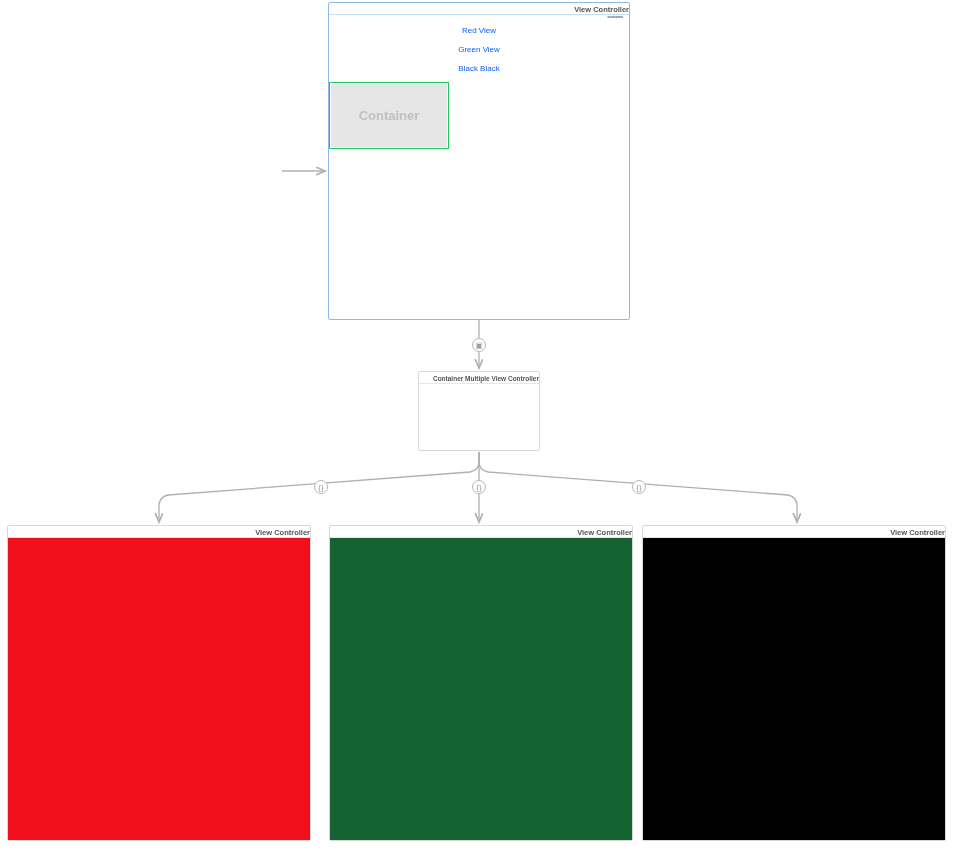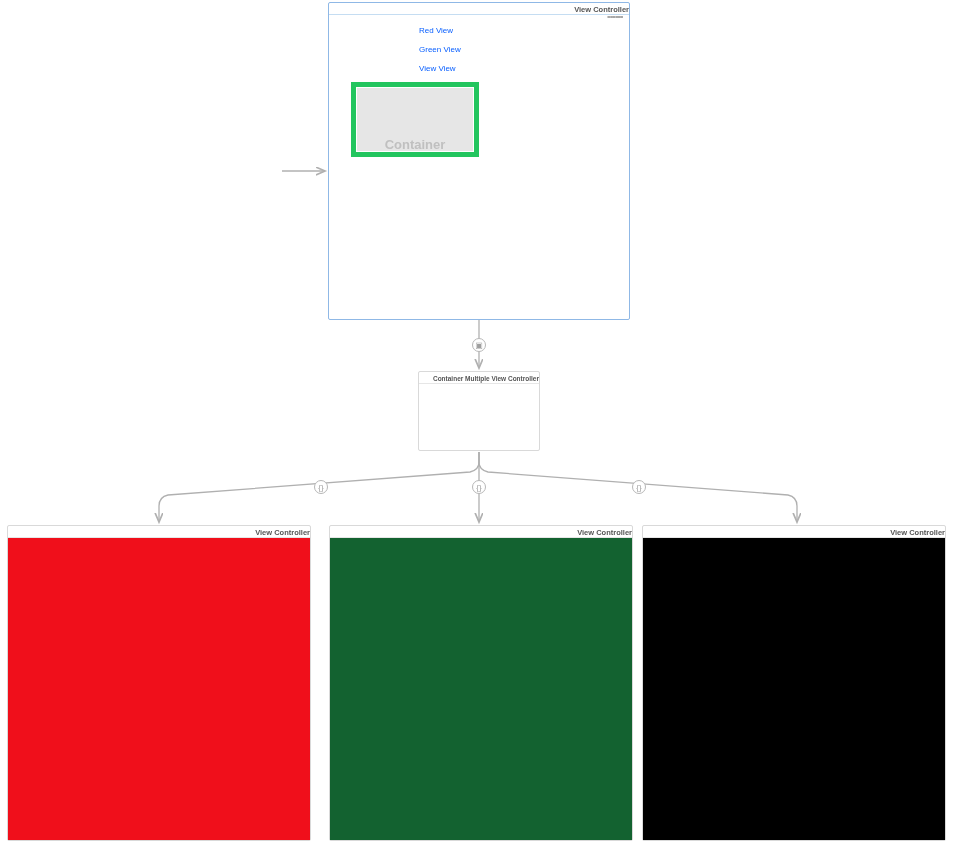--- a/index.html
+++ b/index.html
@@ -61,35 +61,35 @@
     font-size: 5px;
     color: #555;
     font-weight: bold;
     filter: blur(0.6px);
     letter-spacing: -0.3px;
   }
   .link-btn {
     display: block;
     font-size: 8px;
     color: #0a60ff;
-    text-align: left;
+    text-align: center;
     width: 120px;
     margin: 0 auto;
     padding: 5px 0;
     cursor: pointer;
   }
   .container-view {
-    margin: 4px 0 0 22px;
+    margin: 4px 0 0 0;
     width: 118px;
     height: 65px;
     background: #e6e6e6;
-    border: 5px solid #22c55e;
+    border: 1px solid #22c55e;
     box-shadow: inset 0 0 0 1px #fff;
     display: flex;
-    align-items: flex-end;
+    align-items: center;
     justify-content: center;
   }
   .container-label {
     font-size: 13px;
     font-weight: bold;
     color: #c0c0c0;
   }
 
   
   .mid-vc {
@@ -171,21 +171,21 @@
     <path d="M479,452 L479,462 Q479,470 488,472 L788,495 Q797,497 797,506 L797,522" fill="none" stroke="#b0b0b0" stroke-width="1.3" marker-end="url(#arrowhead)"></path>
   </svg>
 
   <div class="scene main-vc">
     <div class="scene-title">View Controller</div>
     <span class="status-bar-label">======</span>
     <div class="scene-body">
       <div style="height:6px"></div>
       <span class="link-btn">Red View</span>
       <span class="link-btn">Green View</span>
-      <span class="link-btn">View View</span>
+      <span class="link-btn">Black Black</span>
       <div class="container-view">
         <span class="container-label">Container</span>
       </div>
     </div>
   </div>
 
   <div class="segue-badge badge-main">
     <span>▣</span>
   </div>
 

